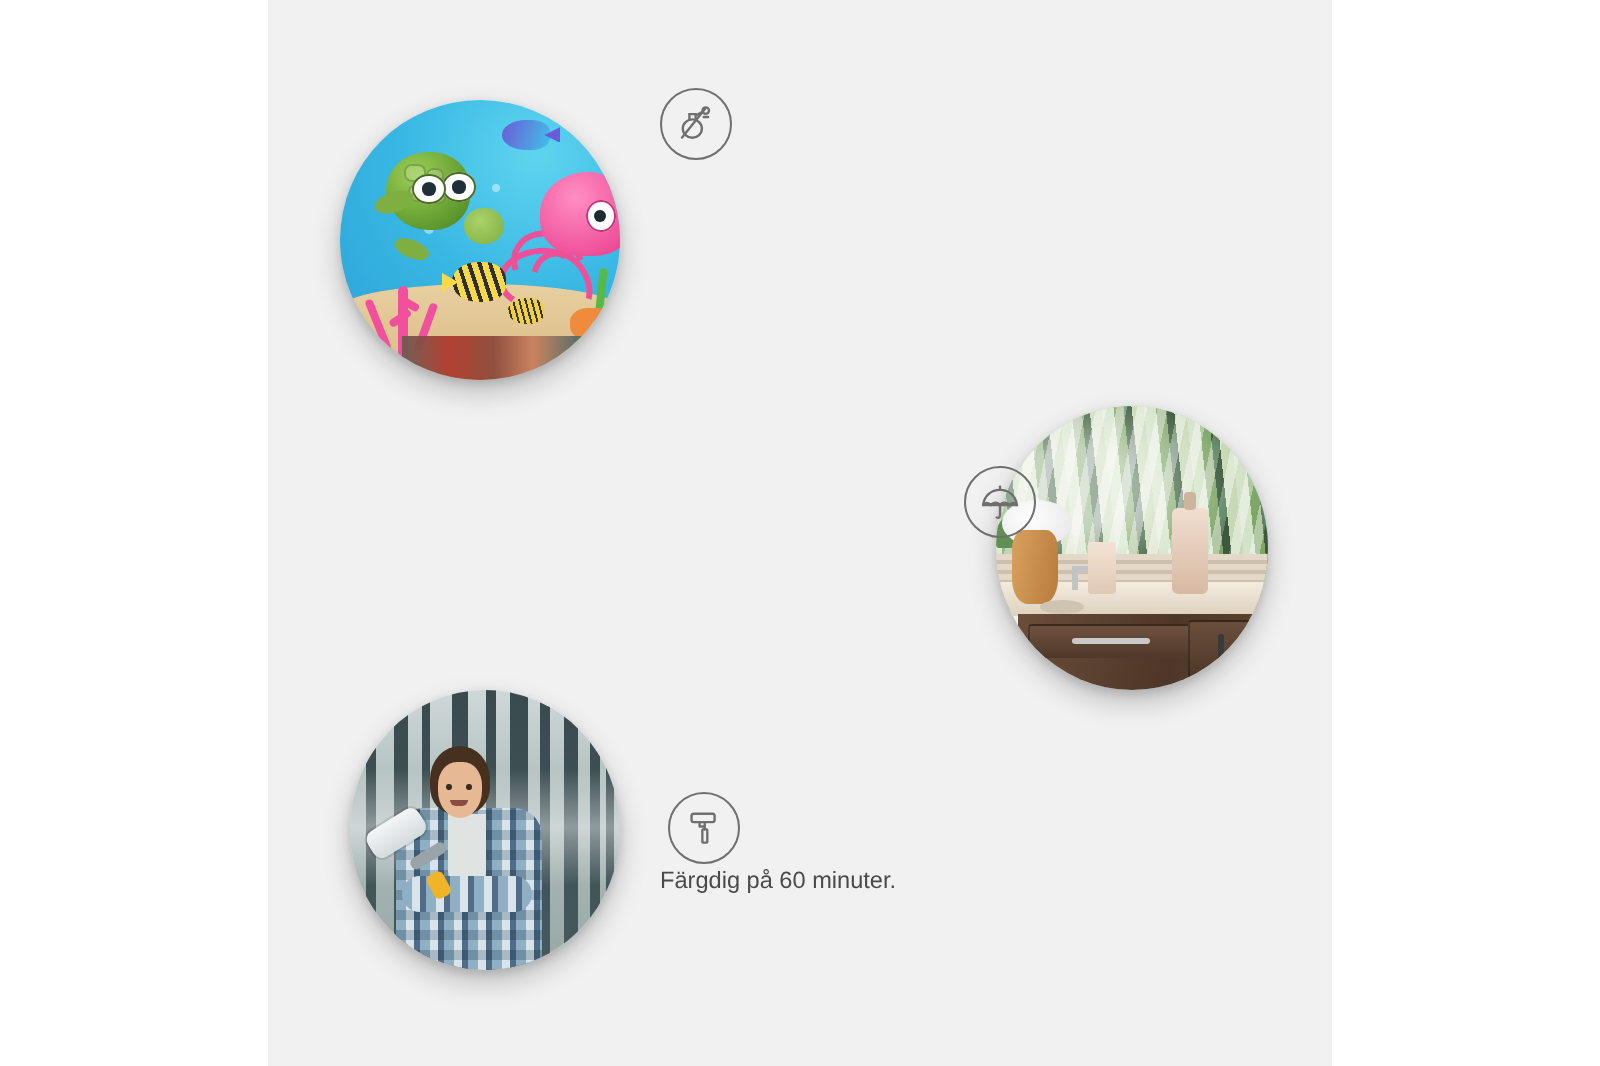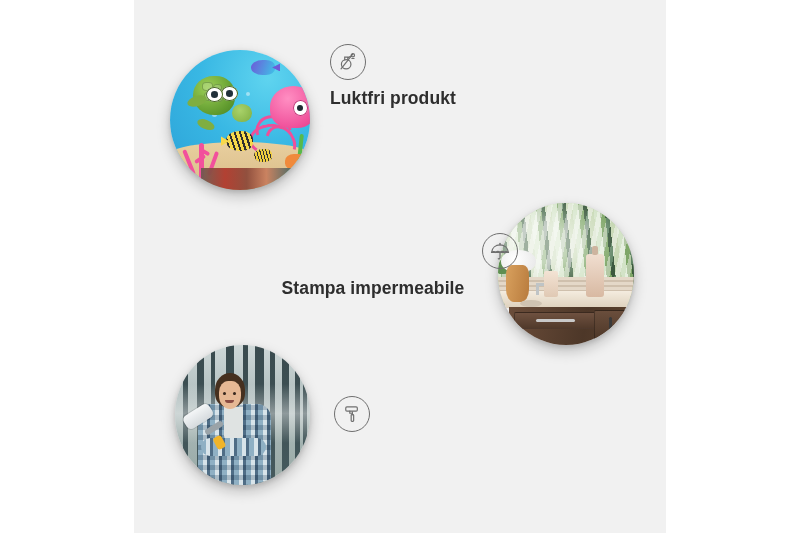--- a/index.html
+++ b/index.html
@@ -280,21 +280,20 @@
       <div class="icon-circle">
         <svg width="22" height="22" viewBox="0 0 24 24" fill="none" stroke="#6f6f6f" stroke-width="1.3" stroke-linecap="round">
           <ellipse cx="10" cy="14.5" rx="5.2" ry="5"></ellipse>
           <path d="M8.4 9.6 L8.4 6.6 L11.8 6.6 L11.8 9.7"></path>
           <path d="M12 7.2 L15.6 5.4"></path>
           <circle cx="17.3" cy="4.7" r="1.8"></circle>
           <path d="M16.2 8.2 L18.6 8.2"></path>
           <path d="M4.4 19.4 L17.2 3.4"></path>
         </svg>
       </div>
-      <div class="feat-title">Luktfri produkt</div>
     </div>
 
     <div class="photo" id="photo-bath">
       <div class="inner">
         <div class="bath-wall"></div>
         <div class="bath-back"></div>
         <div class="bath-counter"></div>
         <div class="bath-vanity">
           <div class="drawer"></div>
           <div class="door"></div>
@@ -311,21 +310,20 @@
 
     <div class="feature" id="feature-waterproof">
       <div class="icon-circle">
         <svg width="22" height="22" viewBox="0 0 24 24" fill="none" stroke="#6f6f6f" stroke-width="1.3" stroke-linecap="round">
           <path d="M2.8 13.6 C3.4 8.4 7.3 5.4 12 5.4 C16.7 5.4 20.6 8.4 21.2 13.6 Z"></path>
           <path d="M2.8 13.6 C5 11.2 7 13.6 7 13.6 C7 13.6 9.4 11 12 13.6 C14.6 11 17 13.6 17 13.6 C17 13.6 19 11.2 21.2 13.6"></path>
           <path d="M12 5.4 L12 3.6"></path>
           <path d="M12 13.6 L12 19.2 C12 20.4 11 21 10.2 20.4"></path>
         </svg>
       </div>
-      <div class="feat-title">Stampa impermeabile</div>
     </div>
 
     <div class="photo" id="photo-forest">
       <div class="inner">
         <div class="forest-bg">
           <div class="tr"></div>
             <div class="tr"></div>
             <div class="tr"></div>
           <div class="tr"></div>
             <div class="tr"></div>
@@ -354,16 +352,17 @@
 
     <div class="feature" id="feature-assembly">
       <div class="icon-circle">
         <svg width="22" height="22" viewBox="0 0 24 24" fill="none" stroke="#6f6f6f" stroke-width="1.3" stroke-linecap="round" stroke-linejoin="round">
           <rect x="5.2" y="4.2" width="12.6" height="4.6" rx="1.3"></rect>
           <path d="M9.6 8.8 L9.6 11.2 L12.4 11.2"></path>
           <path d="M12.4 9.6 L12.4 12.8"></path>
           <rect x="11.1" y="12.6" width="2.7" height="7.4" rx="0.8"></rect>
         </svg>
       </div>
+      <p class="feat-body">Färgdig på 60 minuter.</p>
     </div>
 
   </div>
 </div>
 
 </body></html>

